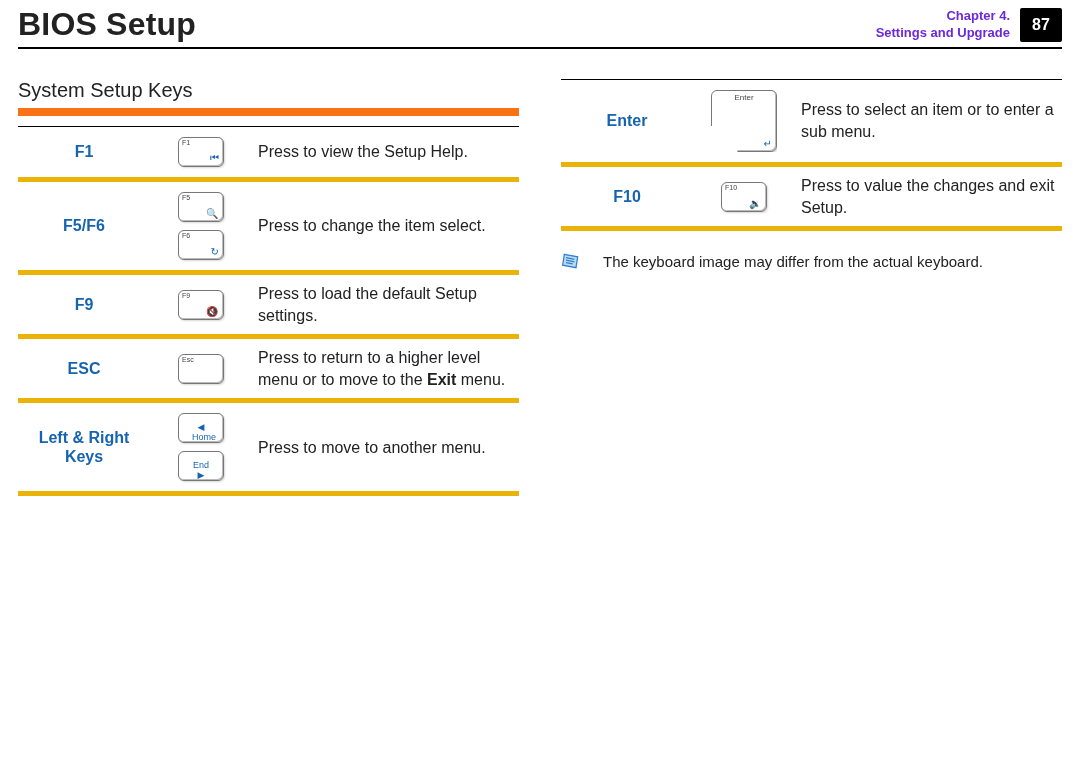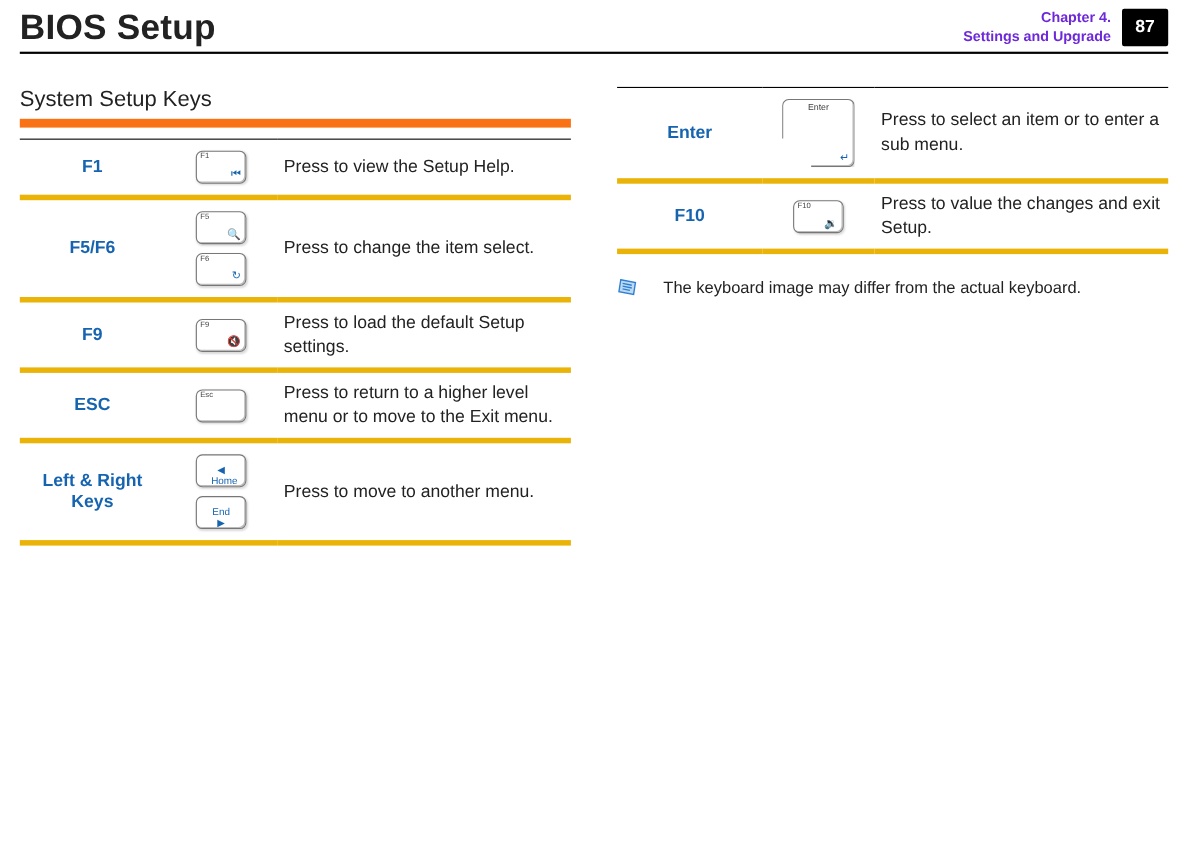--- a/index.html
+++ b/index.html
@@ -22,21 +22,21 @@
   .keycap.small{min-width:36px;height:24px}
   .keycap.enter{width:56px;height:56px;clip-path:polygon(0 0,100% 0,100% 100%,40% 100%,40% 58%,0 58%);border-radius:6px}
   .klabel{position:absolute;top:1px;left:3px;font-size:7px;color:#444;font-weight:500}
   .klabel.center{left:50%;transform:translateX(-50%);top:2px;font-size:8px}
   .ksym{position:absolute;right:4px;bottom:2px;font-size:10px;color:#1664b0}
   .ksym.mid{position:absolute;left:50%;top:50%;transform:translate(-50%,-50%);font-size:9px;color:#1664b0}
   .keystack{display:flex;flex-direction:column;align-items:center;gap:4px}
   .note{display:flex;align-items:center;gap:22px;font-size:15px;margin-top:12px;padding-top:8px}
   .note-icon{width:20px;height:20px;display:inline-flex;align-items:center;justify-content:center;color:#2f7fd1}
   .note-icon svg{width:20px;height:20px}
-  b.inbody{font-weight:400}
+  b.inbody{font-weight:700}
   .hr-top{border-top:1px solid #000}
 </style>
 </head>
 <body>
 
 <div class="page">
   <div class="header">
     <div class="title">BIOS Setup</div>
     <div class="chapwrap">
       <div class="chapter">

